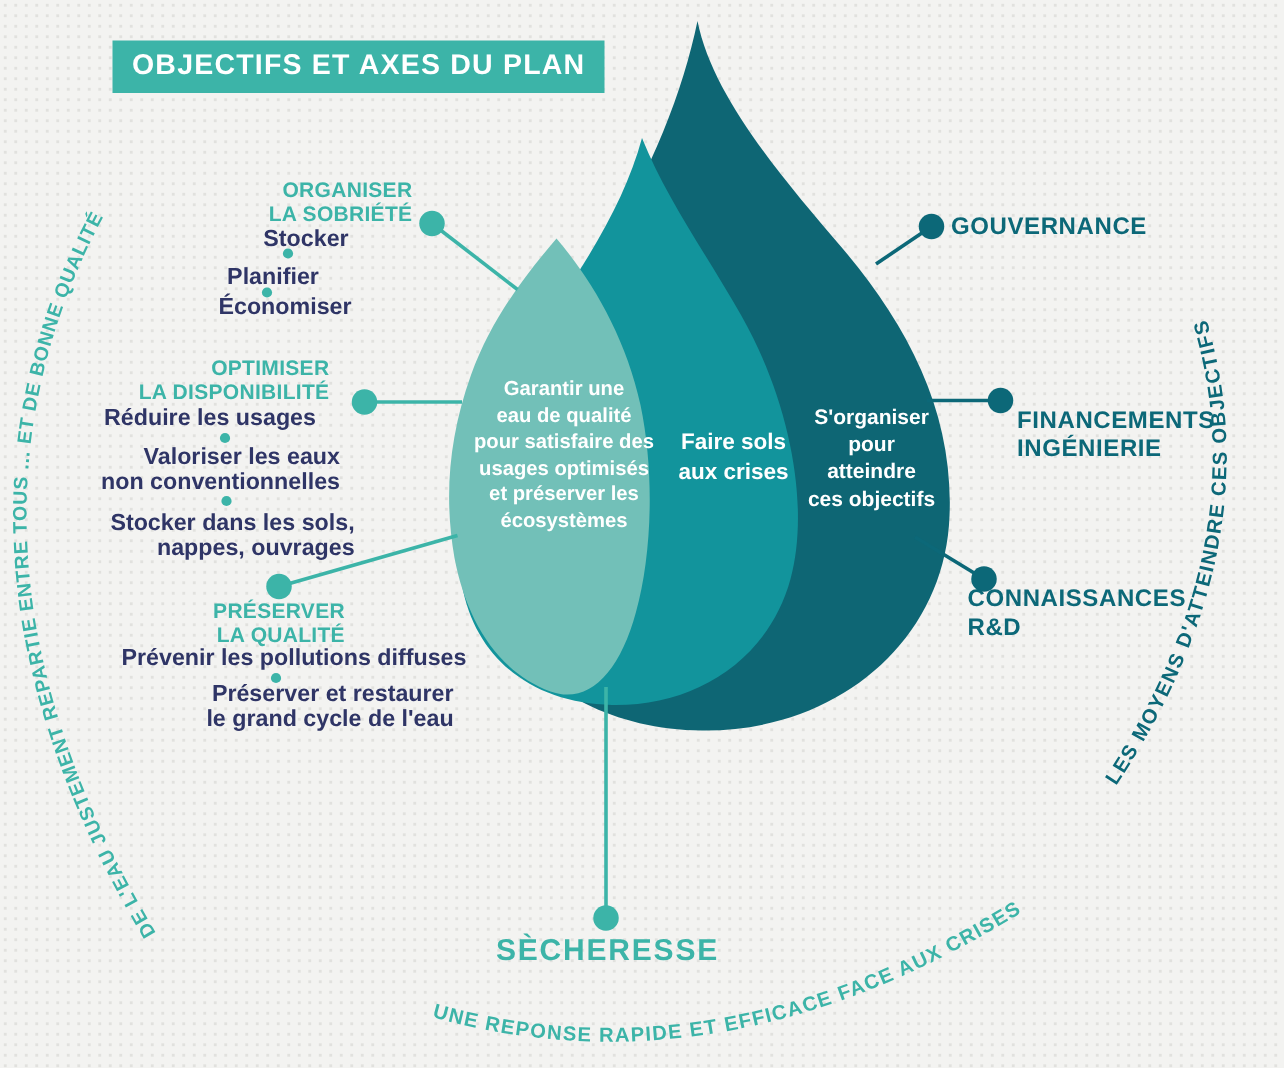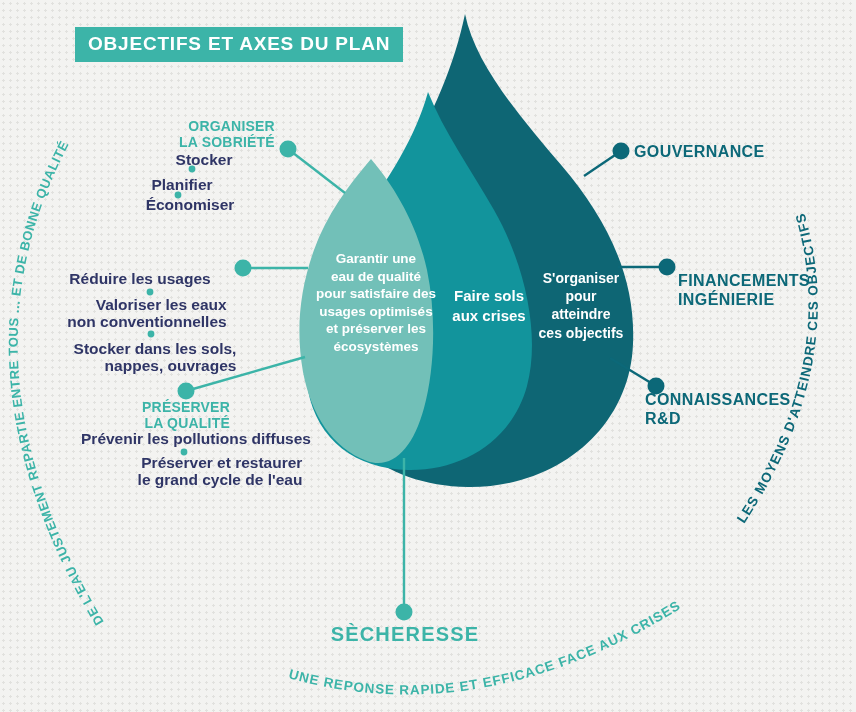--- a/index.html
+++ b/index.html
@@ -95,20 +95,22 @@
   </svg>
 
   <div class="title">OBJECTIFS ET AXES DU PLAN</div>
 
   <div class="lab heading center" style="left:227px;top:119px;">ORGANISER
 LA SOBRIÉTÉ</div>
   <div class="lab item center" style="left:204px;top:151px;">Stocker</div>
   <div class="lab item center" style="left:182px;top:176px;">Planifier</div>
   <div class="lab item center" style="left:170px;top:196px;margin-left:20px;">Économiser</div>
 
+  <div class="lab heading center" style="left:156px;top:238px;">OPTIMISER
+LA DISPONIBILITÉ</div>
   <div class="lab item center" style="left:140px;top:270px;">Réduire les usages</div>
   <div class="lab item center" style="left:155px;top:340px;">Stocker dans les sols,
 nappes, ouvrages</div>
   <div class="lab item center" style="left:147px;top:296px;">Valoriser les eaux
 non conventionnelles</div>
 
   <div class="lab heading center" style="left:186px;top:400px;">PRÉSERVER
 LA QUALITÉ</div>
   <div class="lab item center" style="left:196px;top:430px;">Prévenir les pollutions diffuses</div>
   <div class="lab item center" style="left:220px;top:454px;">Préserver et restaurer

